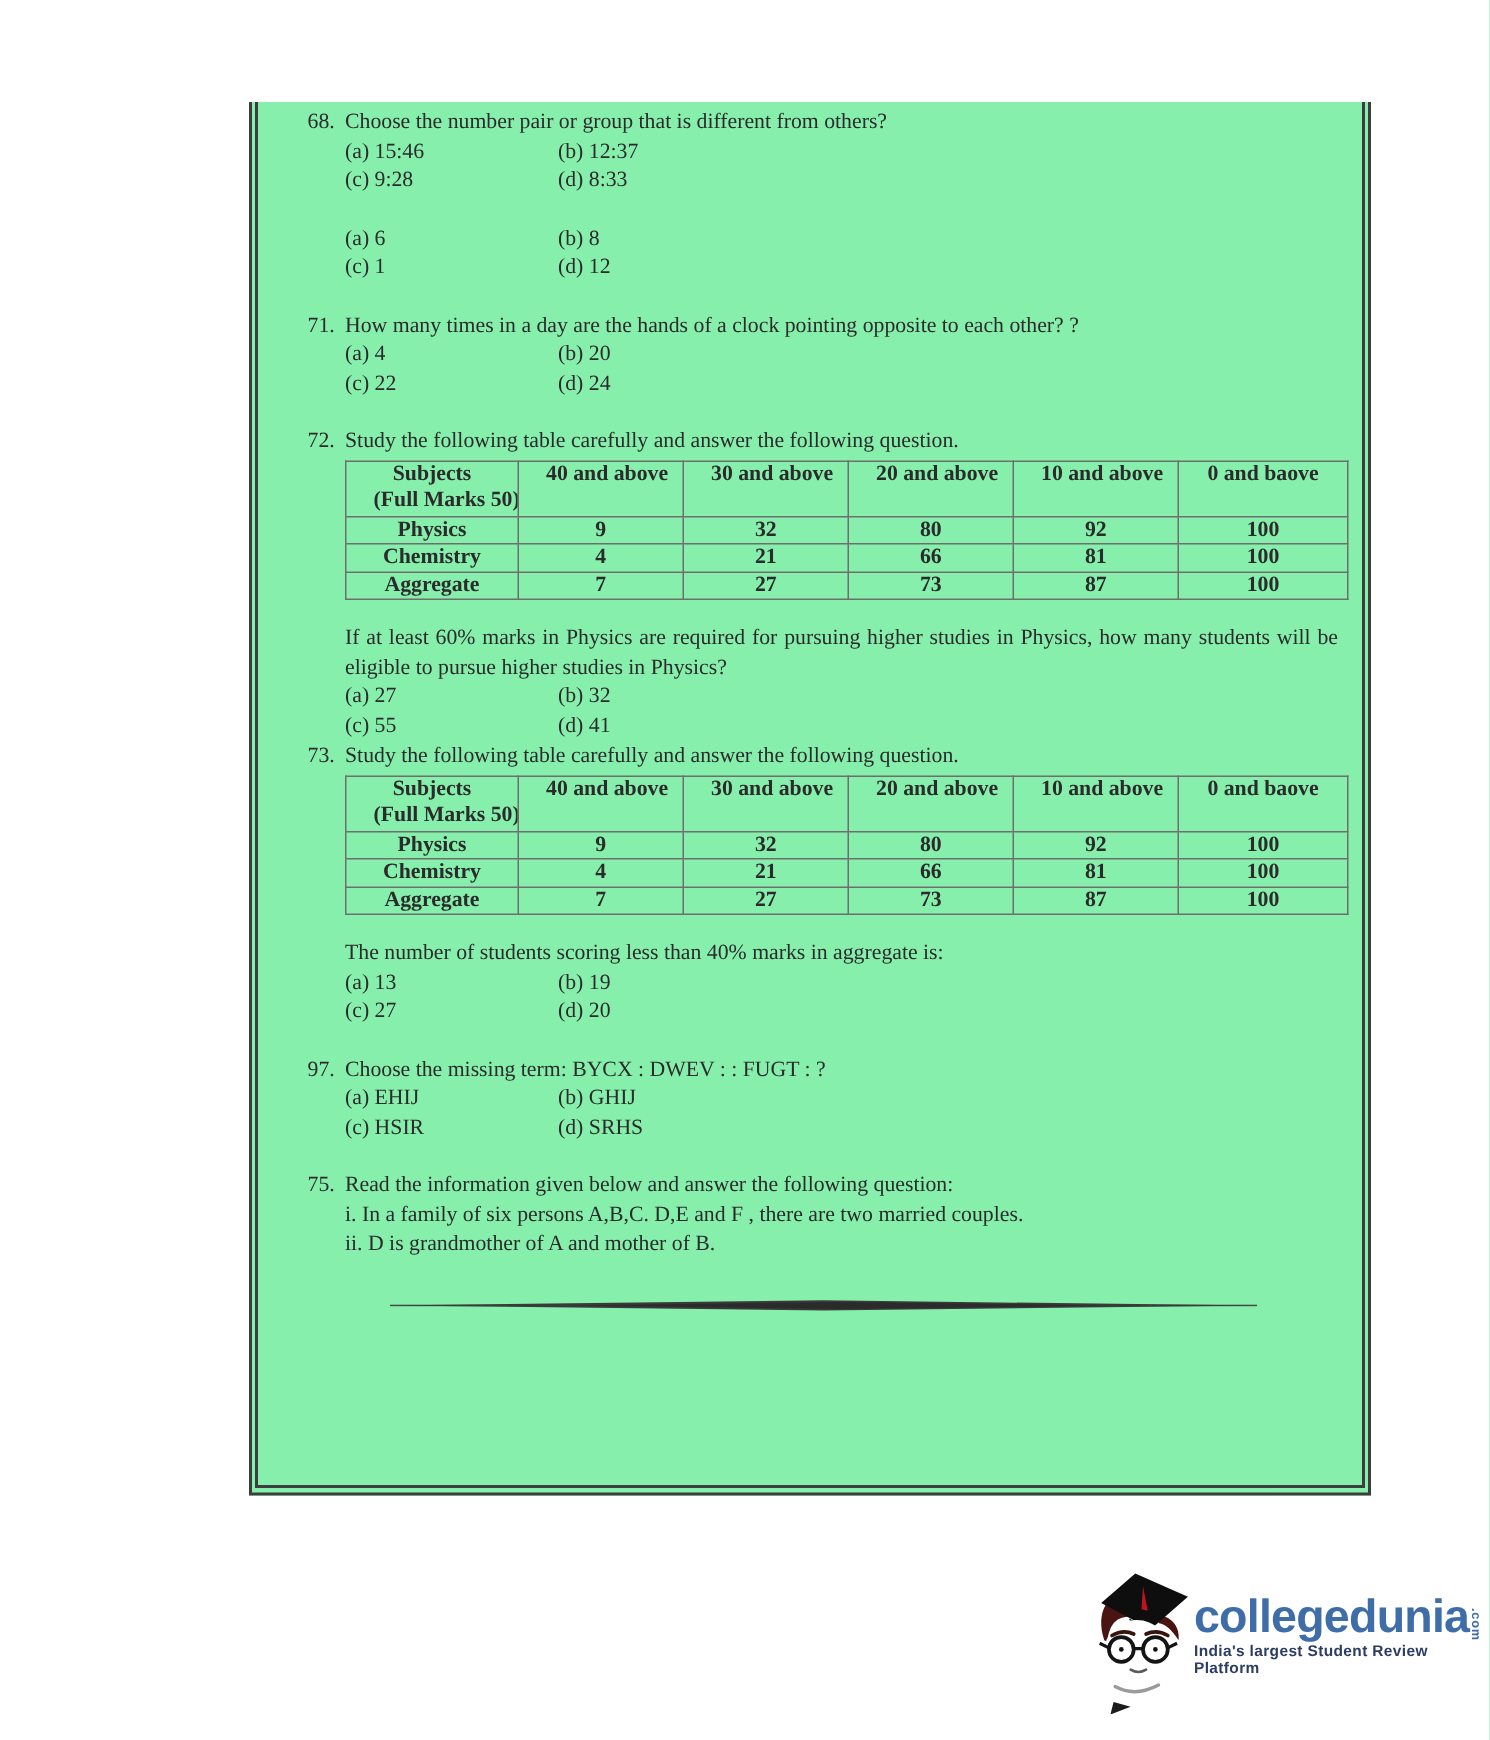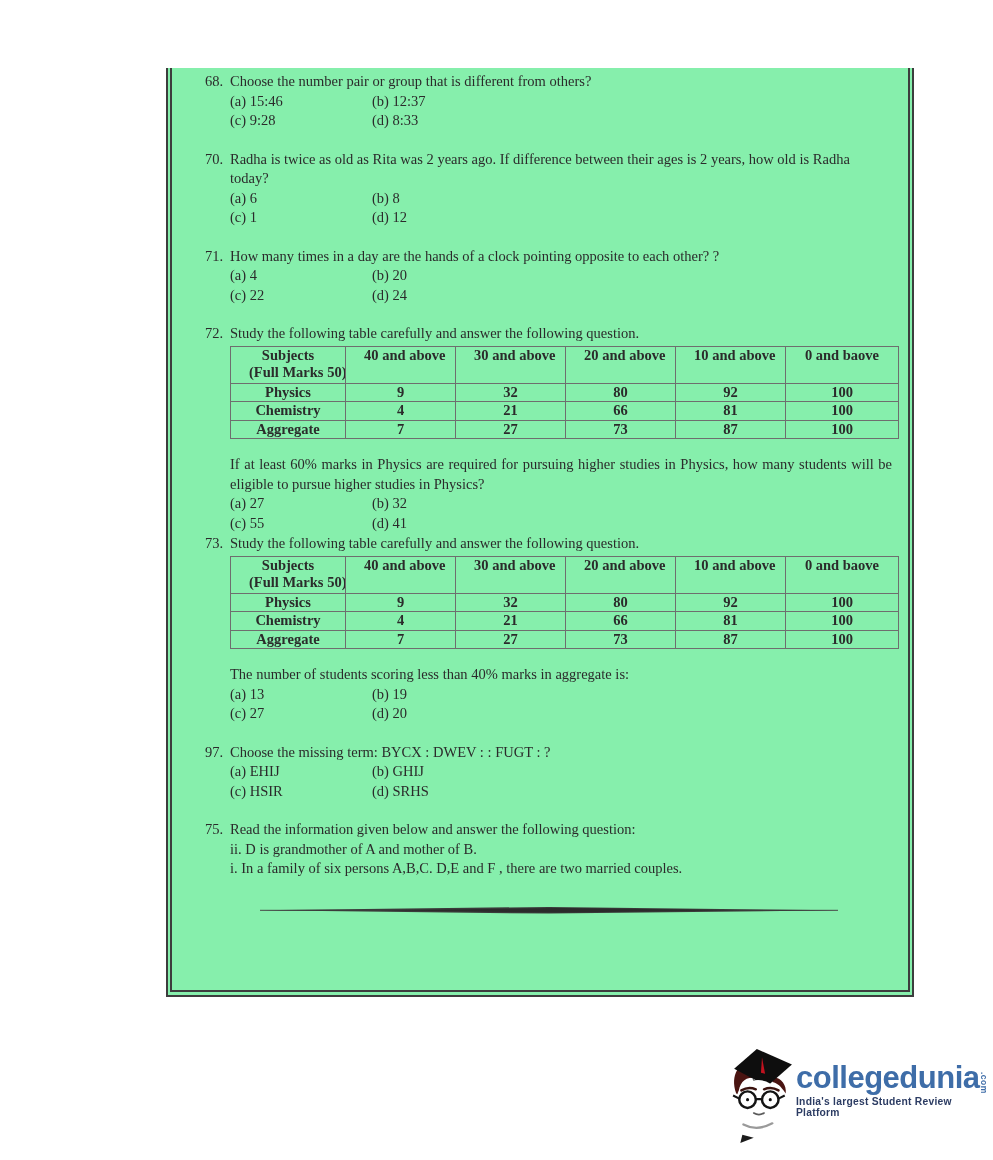--- a/index.html
+++ b/index.html
@@ -93,24 +93,20 @@
     <div class="opts">
       <span class="opt">(a) 15:46</span>
       <span class="opt">(b) 12:37</span>
       <span class="opt">(c) 9:28</span>
       <span class="opt">(d) 8:33</span>
     </div>
   </div>
 
 
   <div class="q">
-    <div class="q-line">
-      <span class="q-num">70.</span>
-      <span class="q-body">Radha is twice as old as Rita was 2 years ago. If difference between their ages is 2 years, how old is Radha today?</span>
-    </div>
     <div class="opts">
       <span class="opt">(a) 6</span>
       <span class="opt">(b) 8</span>
       <span class="opt">(c) 1</span>
       <span class="opt">(d) 12</span>
     </div>
   </div>
 
   <div class="q">
     <div class="q-line">
@@ -262,22 +258,22 @@
       <span class="opt">(c) HSIR</span>
       <span class="opt">(d) SRHS</span>
     </div>
   </div>
 
   <div class="q" style="margin-bottom:0;">
     <div class="q-line">
       <span class="q-num">75.</span>
       <span class="q-body">Read the information given below and answer the following question:</span>
     </div>
+    <div class="subitem">i. In a family of six persons A,B,C. D,E and F , there are two married couples.</div>
     <div class="subitem">ii. D is grandmother of A and mother of B.</div>
-    <div class="subitem">i. In a family of six persons A,B,C. D,E and F , there are two married couples.</div>
   </div>
 
   <div class="rule-wrap">
     <svg width="578" height="9" viewBox="0 0 578 9">
       <rect x="0" y="3.8" width="578" height="1" fill="#4a4a4a"></rect>
       <polygon points="0,4.3 289,0.9 578,4.3 289,7.6" fill="#3a3a3a"></polygon>
       <polygon points="120,4.3 300,2 480,4.3 300,6.6" fill="#2b2b2b"></polygon>
     </svg>
   </div>
 

